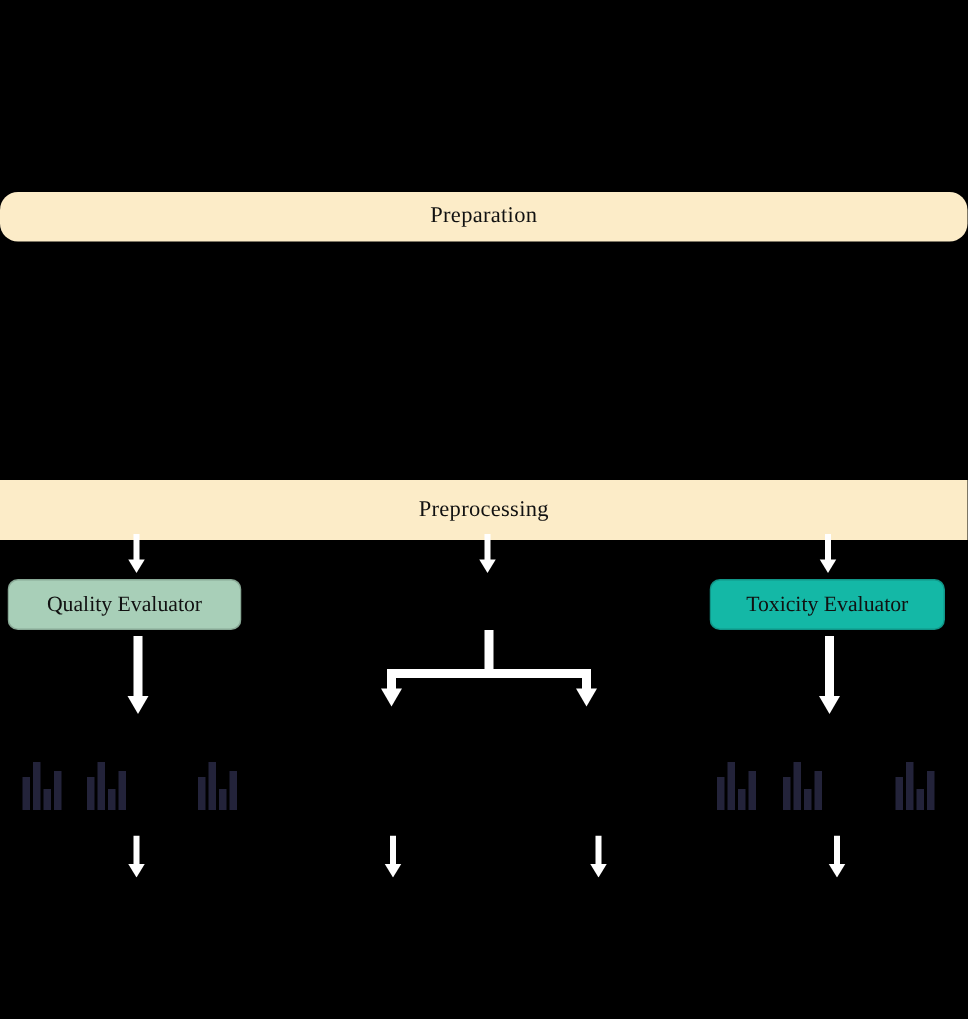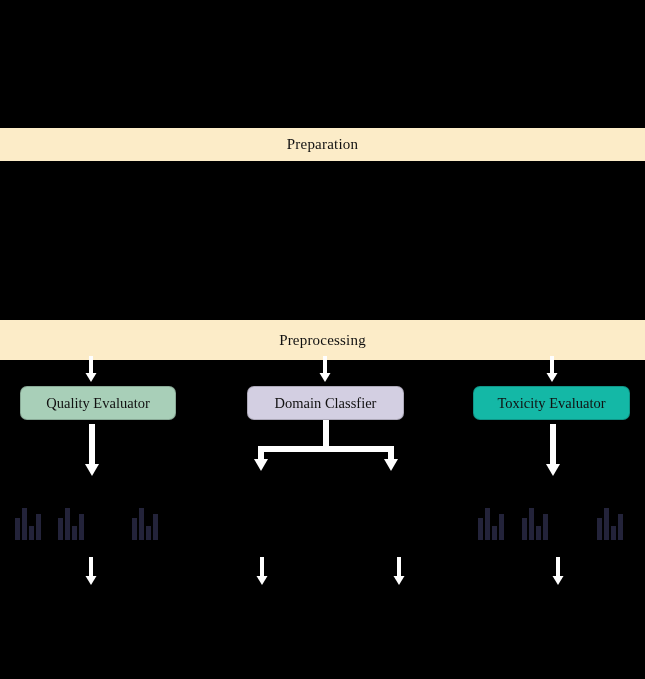--- a/index.html
+++ b/index.html
@@ -31,41 +31,42 @@
     display: flex;
     align-items: center;
     justify-content: center;
     font-size: 15px;
     letter-spacing: 0.2px;
     box-sizing: border-box;
   }
   .banner-preparation {
     top: 128px;
     height: 33px;
+    border-radius: 12px;
   }
   .banner-preprocessing {
     top: 320px;
     height: 40px;
   }
 
   
   .stage-box {
     position: absolute;
     height: 34px;
     border-radius: 7px;
     display: flex;
     align-items: center;
     justify-content: center;
     font-size: 14.5px;
     color: #111111;
     box-sizing: border-box;
     border: 1px solid rgba(0,0,0,0.18);
   }
   .box-quality {
-    left: 20px;
+    left: 5px;
     top: 386px;
     width: 156px;
     background: #a8cfb8;
   }
   .box-domain {
     left: 247px;
     top: 386px;
     width: 157px;
     background: #d3cfe2;
   }
@@ -129,23 +130,20 @@
     <svg width="14" height="26" viewBox="0 0 14 26">
       <rect x="5" y="0" width="4" height="18" fill="#ffffff"></rect>
       <polygon points="7,26 1.5,17 12.5,17" fill="#ffffff"></polygon>
     </svg>
   </div>
 
   <div class="stage-box box-quality">
     <span>Quality Evaluator</span>
   </div>
 
-  <div class="stage-box box-domain">
-    <span>Domain Classfier</span>
-  </div>
 
   <div class="stage-box box-toxicity">
     <span>Toxicity Evaluator</span>
   </div>
 
   <div class="arrow" style="left:83px; top:424px;">
     <svg width="18" height="52" viewBox="0 0 18 52">
       <rect x="6" y="0" width="6" height="41" fill="#ffffff"></rect>
       <polygon points="9,52 2,40 16,40" fill="#ffffff"></polygon>
     </svg>

